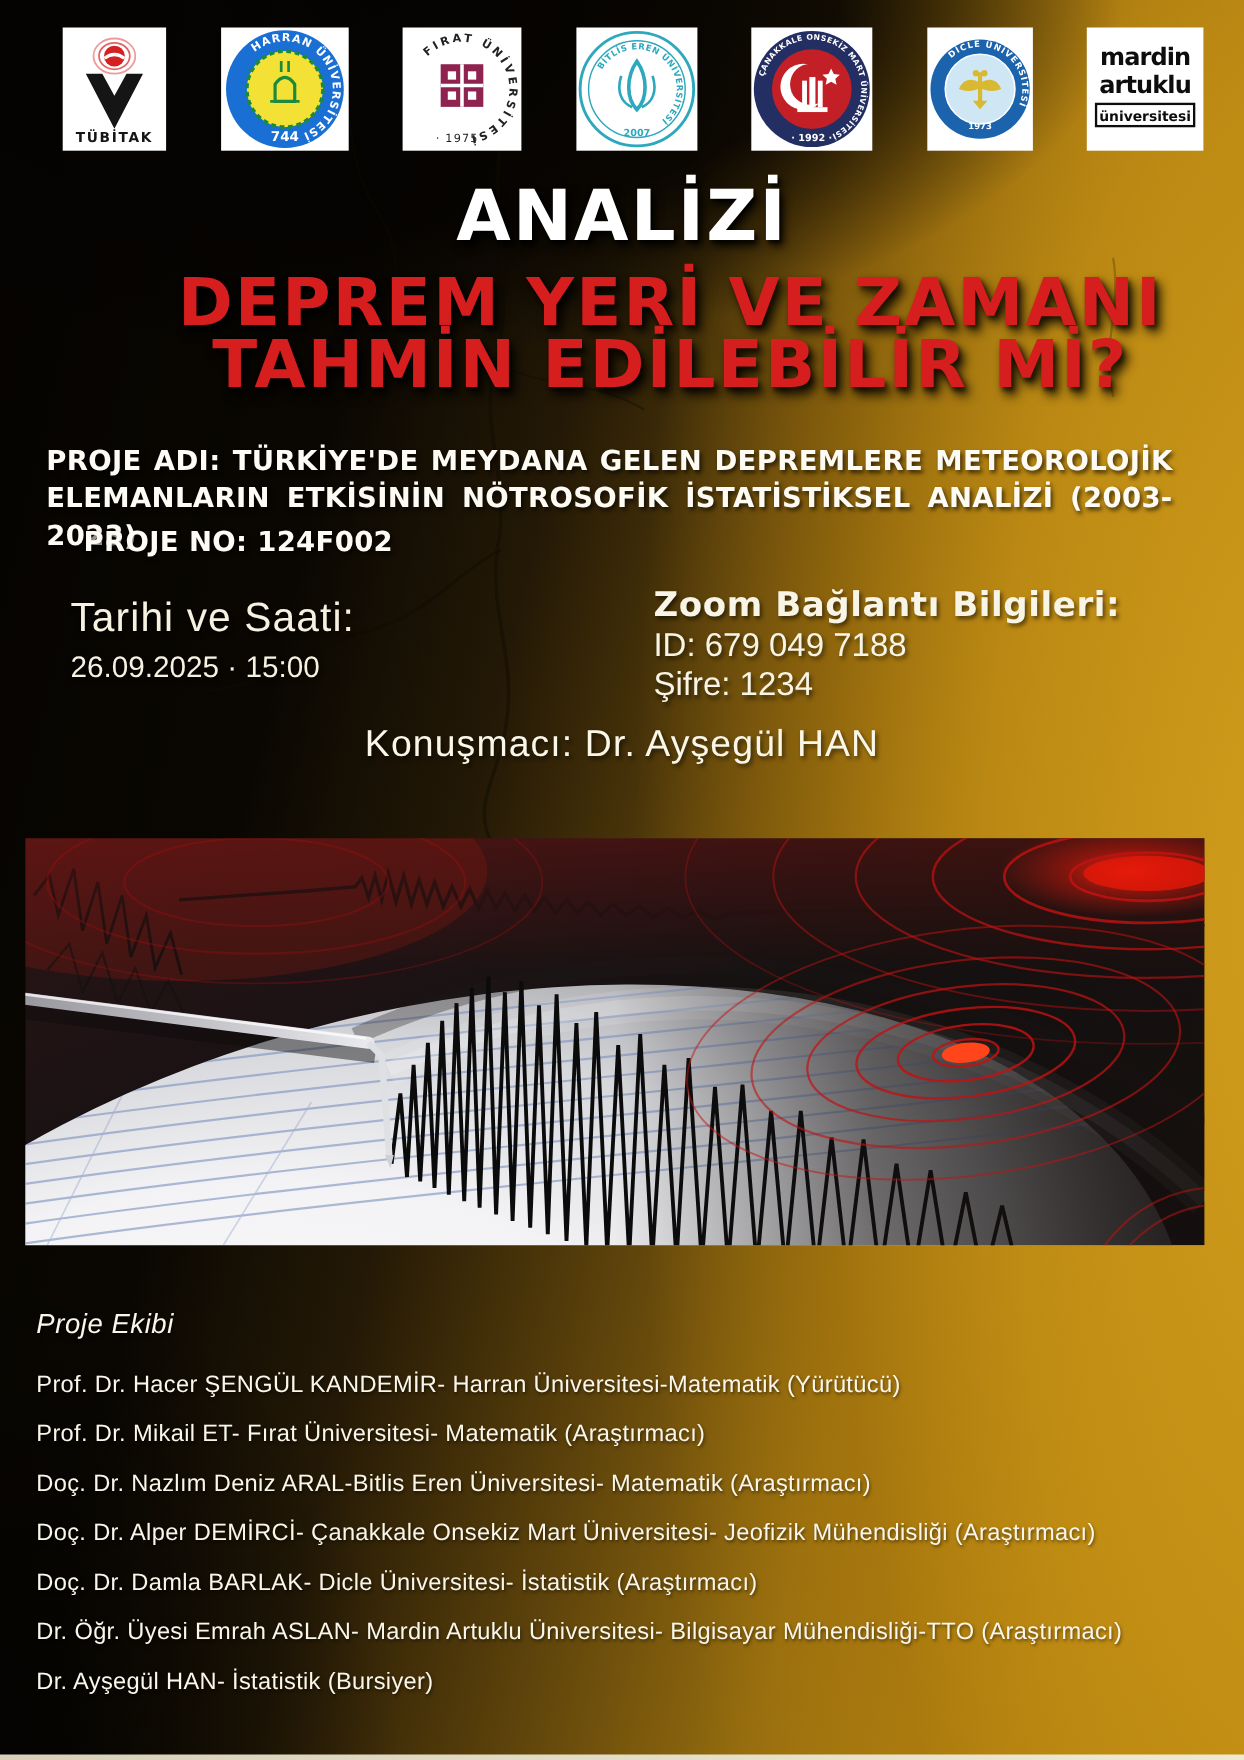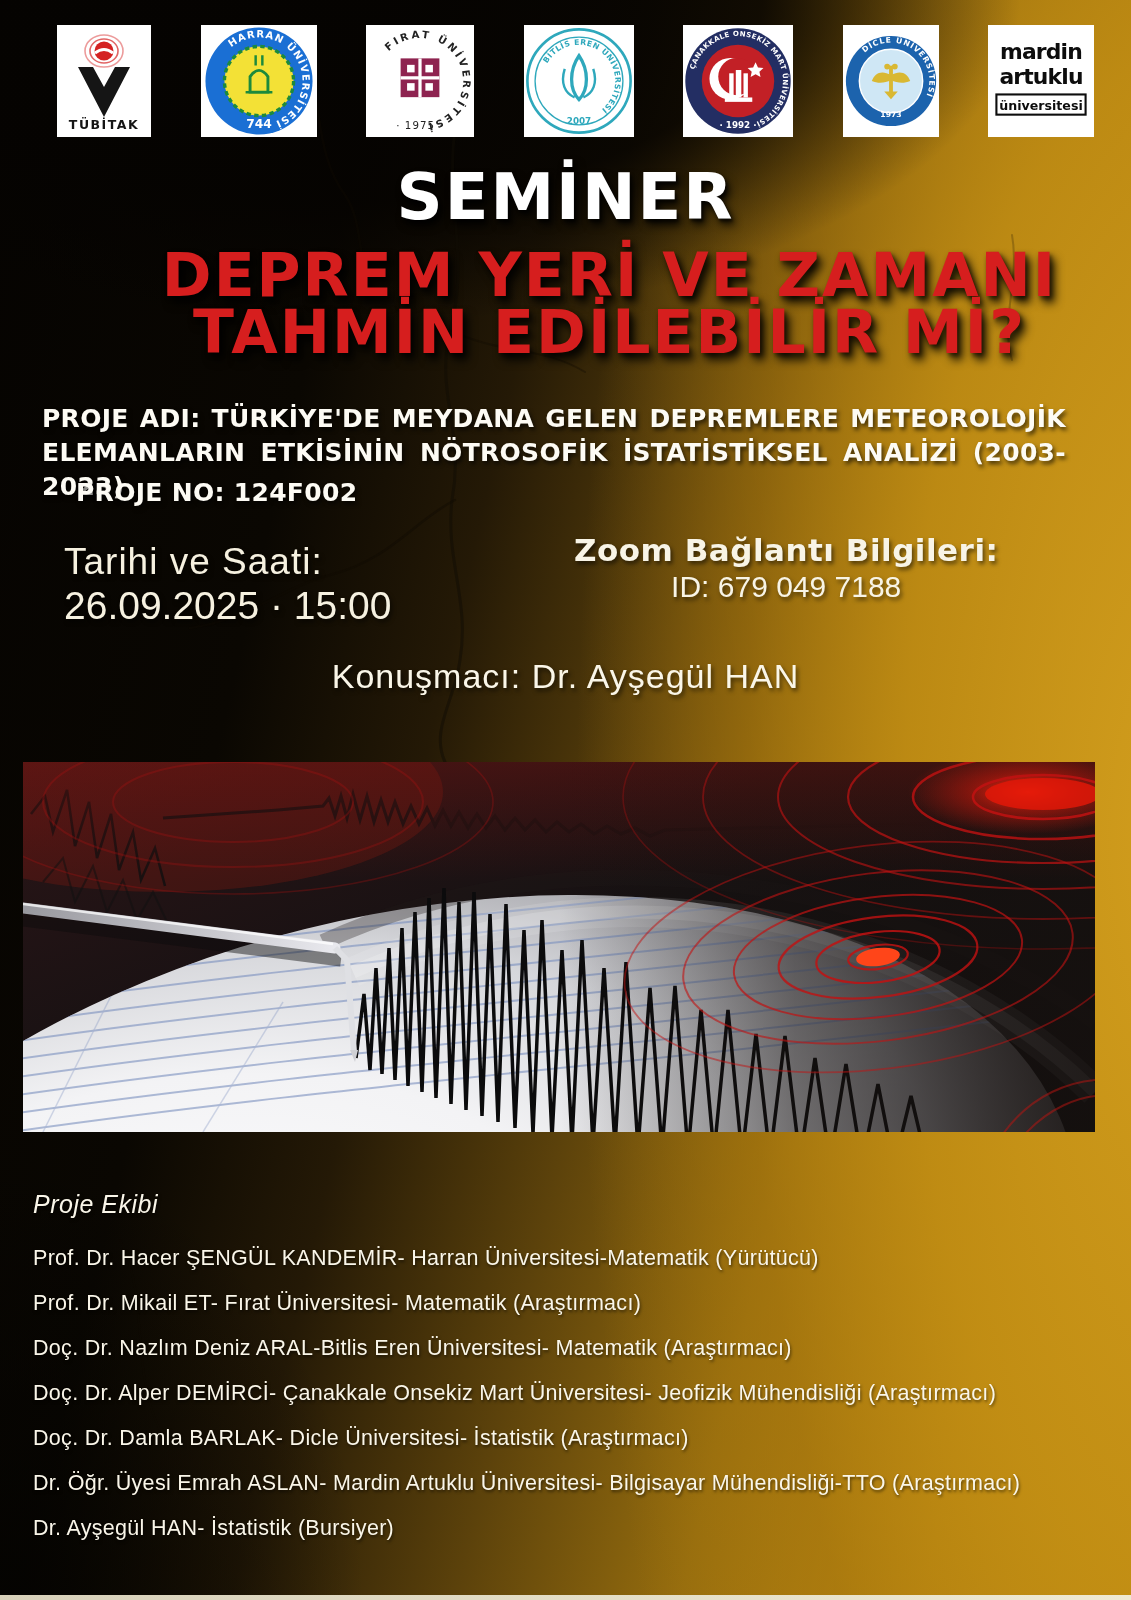--- a/index.html
+++ b/index.html
@@ -42,26 +42,25 @@
     font-size:25px;font-weight:bold;color:#fdfbf4;letter-spacing:.3px;
     text-shadow:2px 3px 4px rgba(0,0,0,.65);
     margin-left:34px;
   }
   .tarihi{
     position:absolute;top:541px;left:64px;color:#f6f1e0;
     font-family:"Liberation Sans","DejaVu Sans",sans-serif;
     text-shadow:2px 3px 4px rgba(0,0,0,.55);
   }
   .tarihi .lbl{font-size:37px;line-height:42px;letter-spacing:1px;}
-  .tarihi .val{font-size:39px;line-height:46px;}
+  .tarihi .val{font-size:27px;line-height:46px;}
   .zoom-info{
-    position:absolute;top:531px;left:574px;color:#f8f4e6;
+    position:absolute;top:531px;left:594px;color:#f8f4e6;
     font-family:"Liberation Sans","DejaVu Sans",sans-serif;
     text-shadow:2px 3px 4px rgba(0,0,0,.55);
-    text-align:center;
   }
   .zoom-info .hdr{font-size:31px;line-height:38px;font-weight:bold;font-family:"DejaVu Sans",sans-serif;letter-spacing:.5px;}
   .zoom-info .ln{font-size:30px;line-height:36px;}
   .speaker{
     position:absolute;top:657px;left:0;width:100%;text-align:center;
     font-size:34px;color:#faf6e8;font-family:"Liberation Sans","DejaVu Sans",sans-serif;
     letter-spacing:1px;text-shadow:2px 3px 4px rgba(0,0,0,.55);
   }
   .seismo{position:absolute;top:762px;left:23px;width:1072px;height:370px;}
   .team{position:absolute;top:1190px;left:33px;right:20px;color:#faf6e9;
@@ -196,37 +195,38 @@
     <span class="logo-tile t-mau">
       <svg viewBox="0 0 126 112">
         <text x="63" y="30" text-anchor="middle" font-size="26" font-weight="bold" letter-spacing="-1" fill="#0d0d0d">mardin</text>
         <text x="63" y="60" text-anchor="middle" font-size="26" font-weight="bold" letter-spacing="-1" fill="#0d0d0d">artuklu</text>
         <rect x="10" y="72" width="106" height="24" fill="none" stroke="#0d0d0d" stroke-width="2.5"></rect>
         <text x="63" y="90" text-anchor="middle" font-size="15" font-weight="bold" fill="#0d0d0d">üniversitesi</text>
       </svg>
     </span>
   </div>
 
-  <div class="seminer">SEMİNER</div>
+  <div class="seminer">ANALİZİ</div>
   <div class="main-title">
     <div>DEPREM YERİ VE ZAMANI</div>
     <div>TAHMİN EDİLEBİLİR Mİ?</div>
   </div>
 
   <div class="proje-adi">PROJE ADI: TÜRKİYE'DE MEYDANA GELEN DEPREMLERE METEOROLOJİK ELEMANLARIN ETKİSİNİN NÖTROSOFİK İSTATİSTİKSEL ANALİZİ (2003-2023)</div>
   <div class="proje-no">PROJE NO: 124F002</div>
 
   <div class="tarihi">
     <div class="lbl">Tarihi ve Saati:</div>
     <div class="val">26.09.2025 · 15:00</div>
   </div>
 
   <div class="zoom-info">
     <div class="hdr">Zoom Bağlantı Bilgileri:</div>
     <div class="ln">ID: 679 049 7188</div>
+    <div class="ln">Şifre: 1234</div>
   </div>
 
   <div class="speaker">Konuşmacı: Dr. Ayşegül HAN</div>
 
   <svg class="seismo" viewBox="0 0 1072 370" preserveAspectRatio="none">
     <defs>
       <linearGradient id="sBg" x1="0" y1="0" x2="1" y2="1">
         <stop offset="0" stop-color="#2b1517"></stop>
           <stop offset=".5" stop-color="#151112"></stop>
           <stop offset="1" stop-color="#0c0a0b"></stop>

